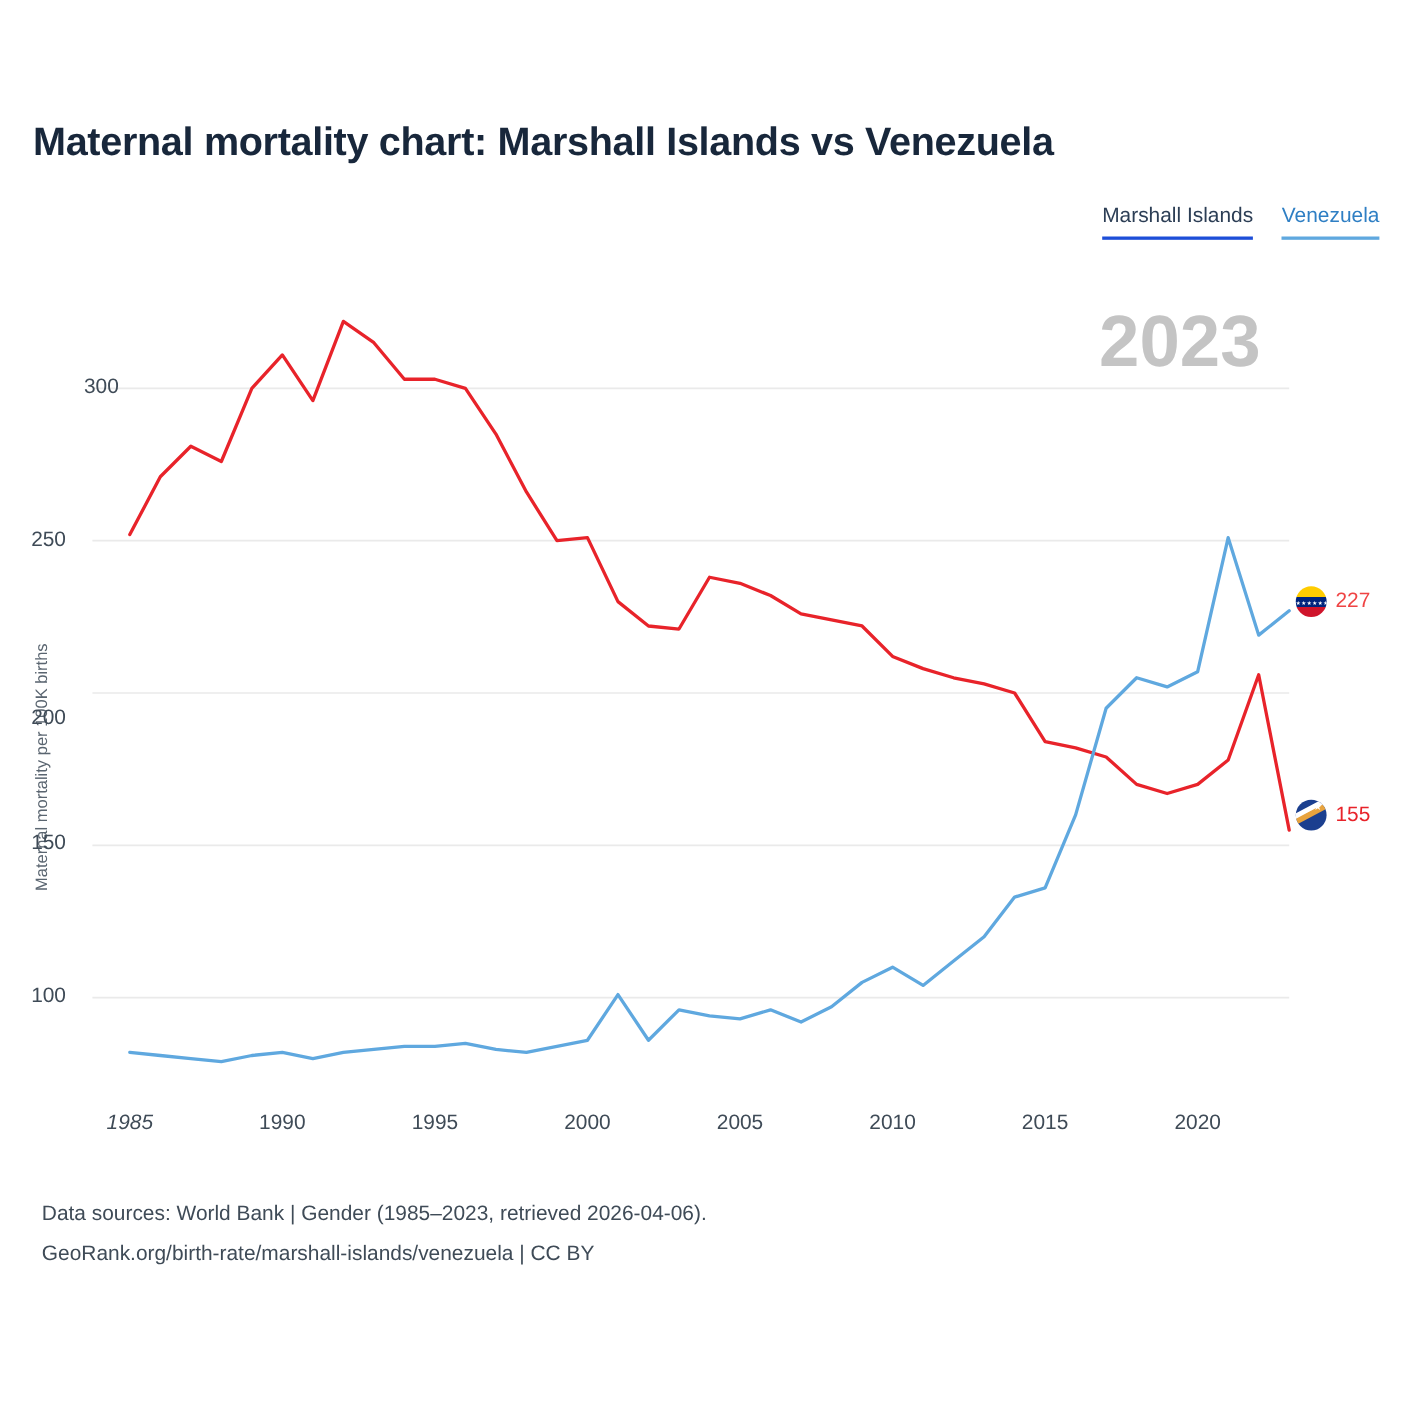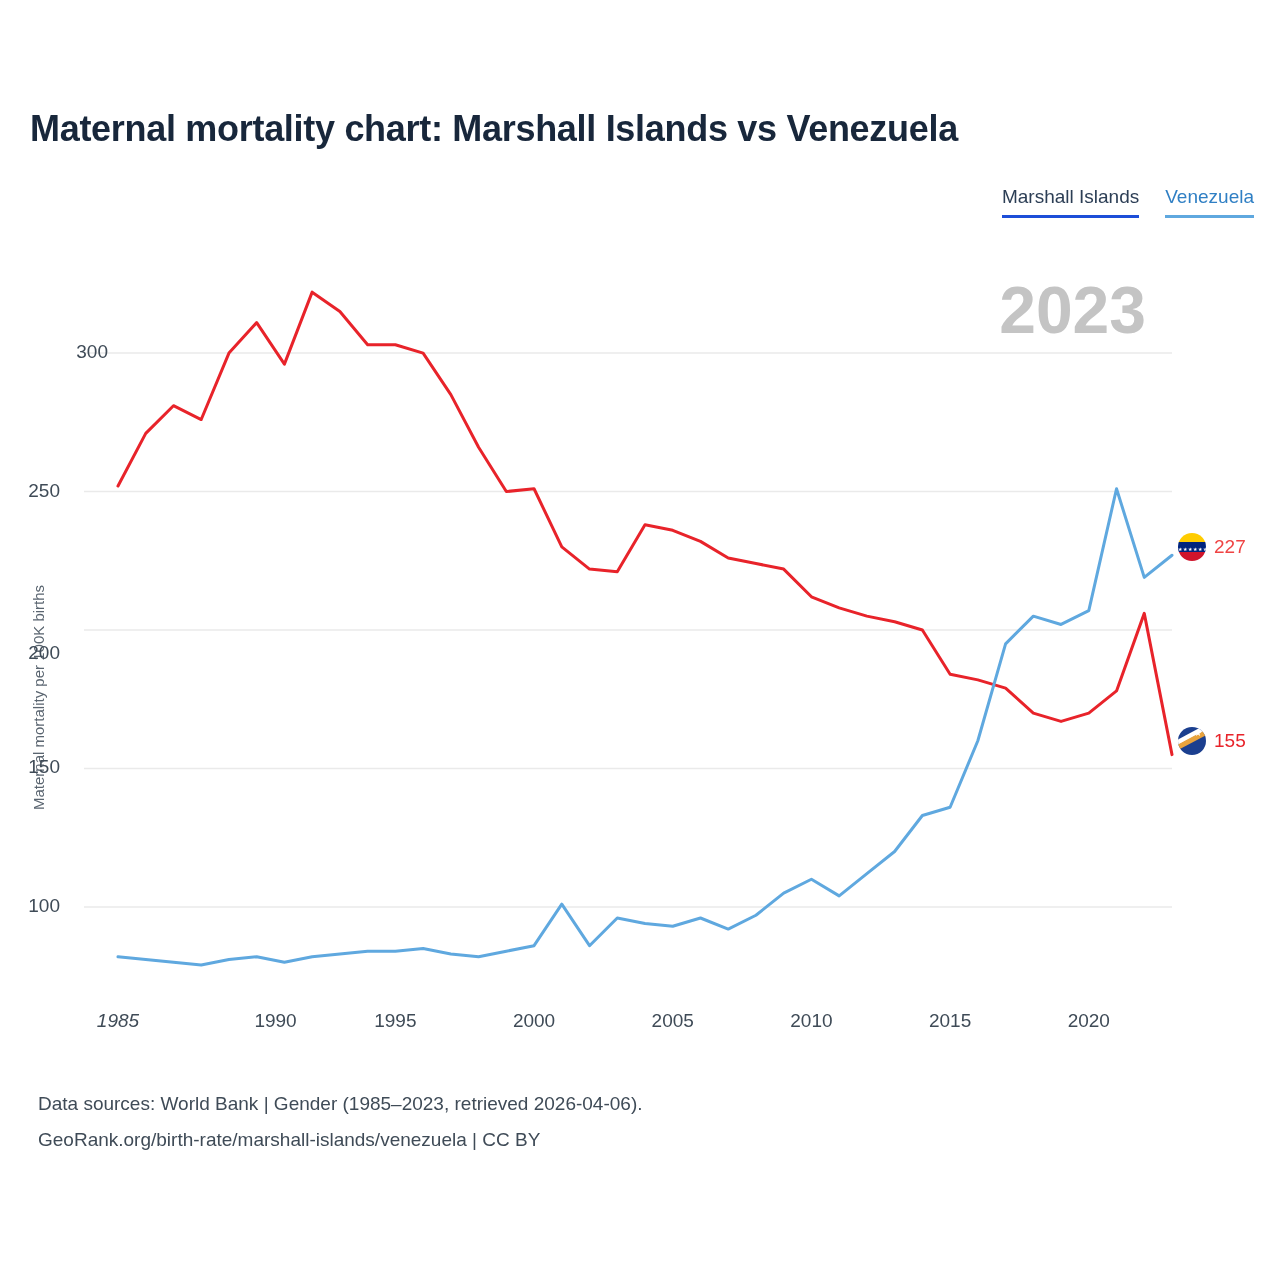--- a/index.html
+++ b/index.html
@@ -197,21 +197,21 @@
 
   <div id="ytick-layer">
       <div class="ytick" style="left: 0px; top: 894.923px;">100</div>
       <div class="ytick" style="left: 0px; top: 756.462px;">150</div>
       <div class="ytick" style="left: 0px; top: 618px; margin-top: 24px;">200</div>
       <div class="ytick" style="left: 0px; top: 479.538px;">250</div>
       <div class="ytick" style="left: 0px; top: 341.077px; padding-left: 48px;">300</div>
     </div>
   <div id="xtick-layer">
       <div class="xtick" style="left: 78px; top: 1010px; font-style: italic;">1985</div>
-      <div class="xtick" style="left: 216.684px; top: 1010px; text-align: right;">1990</div>
+      <div class="xtick" style="left: 216.684px; top: 1010px;">1990</div>
       <div class="xtick" style="left: 355.368px; top: 1010px;">1995</div>
       <div class="xtick" style="left: 494.053px; top: 1010px;">2000</div>
       <div class="xtick" style="left: 632.737px; top: 1010px;">2005</div>
       <div class="xtick" style="left: 771.421px; top: 1010px;">2010</div>
       <div class="xtick" style="left: 910.105px; top: 1010px;">2015</div>
       <div class="xtick" style="left: 1048.79px; top: 1010px;">2020</div>
     </div>
 
   <div class="flag flag-vz" style="left:1178px; top:533px;">
     <div class="stars">★★★★★★★★</div>

